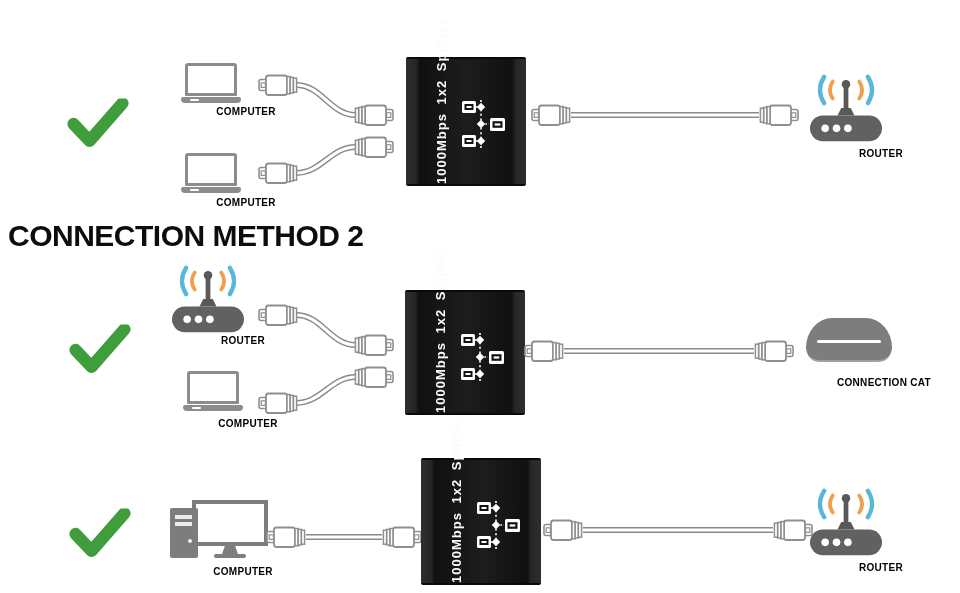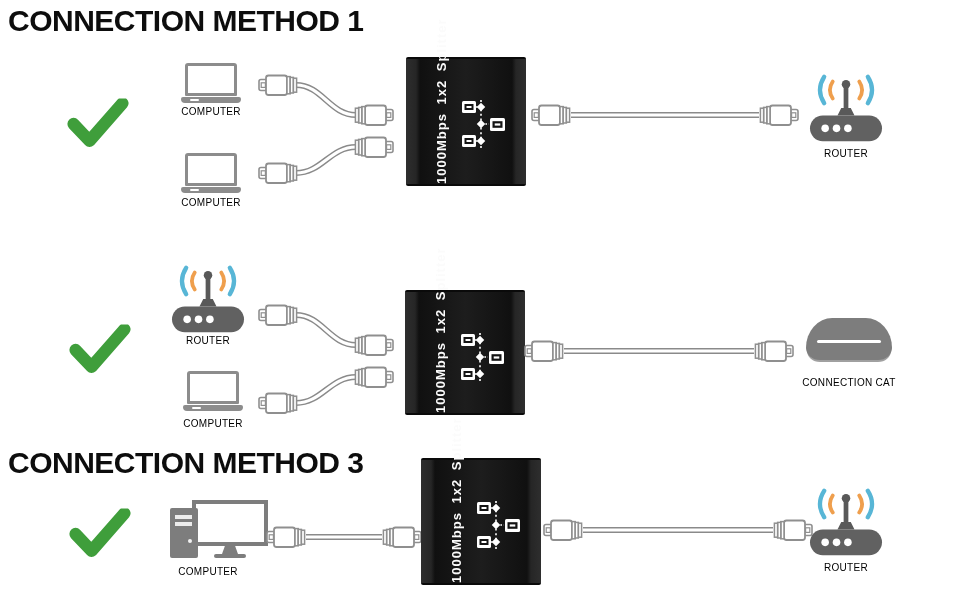--- a/index.html
+++ b/index.html
@@ -1,22 +1,22 @@
 <!DOCTYPE html>
 <html><head>
 <meta charset="utf-8">
 <style>
   html,body{margin:0;padding:0;background:#fff;}
   .canvas{position:relative;width:960px;height:593px;background:#fff;overflow:hidden;
           font-family:"Liberation Sans",sans-serif;}
   .abs{position:absolute;}
   .sec-title{position:absolute;left:8px;color:#0d0d0d;font-weight:bold;font-size:30px;
              letter-spacing:-0.5px;white-space:nowrap;}
-  .dev-label{position:absolute;color:#000;font-weight:normal;font-size:10px;
-             letter-spacing:.3px;text-align:center;white-space:nowrap;}
+  .dev-label{position:absolute;color:#000;font-weight:bold;font-size:10px;
+             letter-spacing:.3px;text-align:center;white-space:nowrap;margin-left:35px;}
   
   .laptop{position:absolute;width:60px;display:flex;flex-direction:column;align-items:center;}
   .lt-screen{width:52px;height:33px;border:3px solid #8c8c8c;border-radius:3px 3px 1px 1px;
              background:#fff;box-sizing:border-box;}
   .lt-base{width:60px;height:6px;background:#8c8c8c;border-radius:2px 2px 4px 4px;
            position:relative;margin-top:1px;}
   .lt-base::after{content:"";position:absolute;left:9px;top:2px;width:9px;height:2px;
                   background:#fff;border-radius:1px;}
   
   .splitter{position:absolute;width:120px;border-radius:2px;
@@ -102,21 +102,20 @@
           </g>
         <g>
             <rect x="28" y="19" width="15" height="13" rx="1.5" fill="#fff"></rect>
             <rect x="30.5" y="22.2" width="10" height="6.6" fill="#141414"></rect>
             <rect x="32.7" y="24.4" width="5.6" height="2.2" fill="#fff"></rect>
           </g>
       </symbol>
     </defs>
   </svg>
 
-  <div class="sec-title" style="top:4px">CONNECTION METHOD 1</div>
 
   <svg class="abs" style="left:66px;top:98px" width="64" height="50" viewBox="0 0 68 52">
       <use href="#check"></use>
     </svg>
 
   <div class="laptop" style="left:181px;top:63px">
     <div class="lt-screen"></div>
     <div class="lt-base"></div>
   </div>
   <div class="dev-label" style="left:171px;top:106px;width:80px">COMPUTER</div>
@@ -156,20 +155,21 @@
     <g transform="translate(268,3) scale(-1,1)">
         <use href="#plug" width="40" height="26"></use>
       </g>
   </svg>
 
   <svg class="abs" style="left:804px;top:72px" width="84" height="72" viewBox="0 0 88 76">
       <use href="#router"></use>
     </svg>
   <div class="dev-label" style="left:804px;top:148px;width:84px">ROUTER</div>
 
+  <div class="sec-title" style="top:219px">CONNECTION METHOD 2</div>
 
   <svg class="abs" style="left:68px;top:324px" width="64" height="50" viewBox="0 0 68 52">
       <use href="#check"></use>
     </svg>
 
   <svg class="abs" style="left:166px;top:263px" width="84" height="72" viewBox="0 0 88 76">
       <use href="#router"></use>
     </svg>
   <div class="dev-label" style="left:166px;top:335px;width:84px">ROUTER</div>
 
@@ -206,21 +206,20 @@
     <path class="cable-inner" d="M40 16 L230 16"></path>
     <use href="#plug" x="0" y="3" width="40" height="26"></use>
     <g transform="translate(270,3) scale(-1,1)">
         <use href="#plug" width="40" height="26"></use>
       </g>
   </svg>
 
   <div class="cat" style="left:806px;top:318px"></div>
   <div class="dev-label" style="left:784px;top:377px;width:130px">CONNECTION CAT</div>
 
-  <div class="sec-title" style="top:446px">CONNECTION METHOD 3</div>
 
   <svg class="abs" style="left:68px;top:508px" width="64" height="50" viewBox="0 0 68 52">
       <use href="#check"></use>
     </svg>
 
   <div class="desktop" style="left:170px;top:498px">
     <div class="mon"></div>
     <div class="mon-neck"></div>
     <div class="mon-foot"></div>
     <div class="tower"></div>

